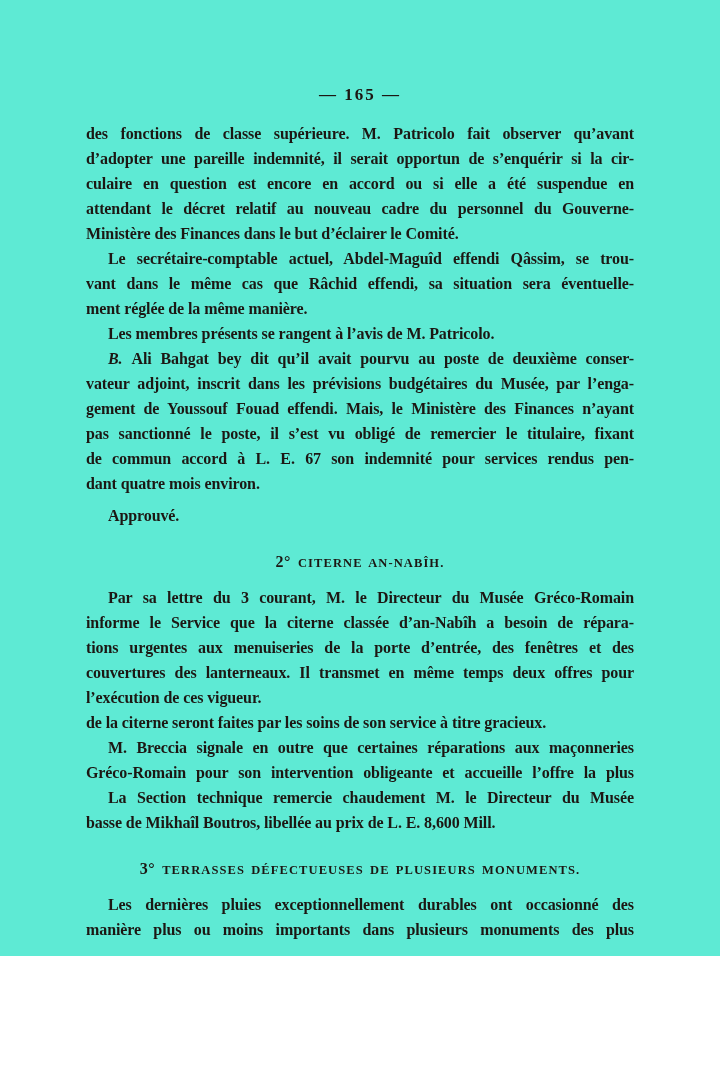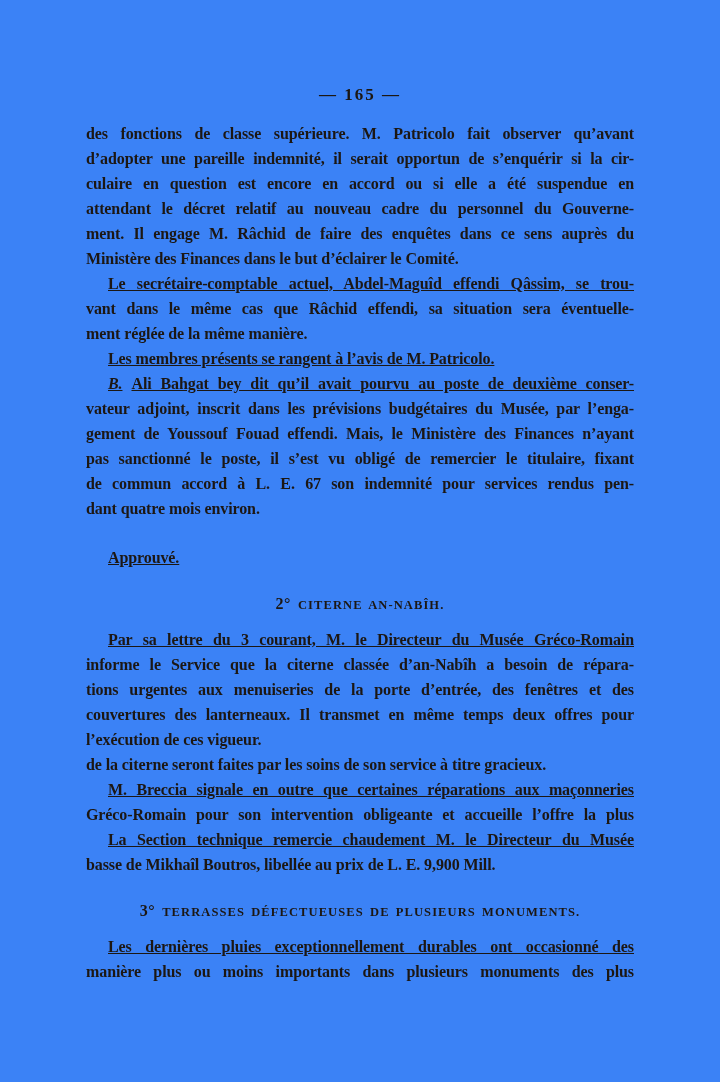--- a/index.html
+++ b/index.html
@@ -1,20 +1,20 @@
 <!DOCTYPE html>
 <html><head>
 <meta charset="utf-8">
 <style>
   html, body { margin: 0; padding: 0; background: #ffffff; }
   .sheet {
     position: relative;
     width: 720px;
-    height: 1082px;
-    background: #3b82f6;
+    height: 956px;
+    background: #5eead4;
     overflow: hidden;
     box-sizing: border-box;
     padding-top: 85px;
     font-family: "Liberation Serif", "DejaVu Serif", serif;
     color: #1c1713;
   }
   .pagenum {
     text-align: center;
     font-size: 17px;
     font-weight: 700;
@@ -26,23 +26,23 @@
     margin: 0 86px;
     font-size: 16px;
     font-weight: 700;
     line-height: 25px;
     letter-spacing: -0.1px;
     text-align: justify;
   }
   .para { margin: 0; }
   .ln { text-align: justify; text-align-last: justify; }
   .ln.last { text-align-last: left; }
-  .ind { text-indent: 22px; text-decoration: underline; }
+  .ind { text-indent: 22px; }
   .mt-b   { }
-  .mt-app { margin-top: 24px; }
+  .mt-app { margin-top: 7px; }
   .lead-italic { font-style: italic; margin-right: 9px; }
   .heading {
     margin: 21px 0 9px 0;
     text-align: right;
     text-align-last: center;
     line-height: 25px;
     font-weight: 700;
     text-indent: 0;
   }
   .h-num  { font-size: 16px; letter-spacing: 0.5px; margin-right: 7px; }
@@ -55,21 +55,20 @@
 
   <div class="pagenum">— 165 —</div>
 
   <div class="txt">
 
     <div class="para">
       <div class="ln">des fonctions de classe supérieure. M. Patricolo fait observer qu’avant</div>
       <div class="ln">d’adopter une pareille indemnité, il serait opportun de s’enquérir si la cir-</div>
       <div class="ln">culaire en question est encore en accord ou si elle a été suspendue en</div>
       <div class="ln">attendant le décret relatif au nouveau cadre du personnel du Gouverne-</div>
-      <div class="ln">ment. Il engage M. Râchid de faire des enquêtes dans ce sens auprès du</div>
       <div class="ln last">Ministère des Finances dans le but d’éclairer le Comité.</div>
     </div>
 
     <div class="para">
       <div class="ln ind">Le secrétaire-comptable actuel, Abdel-Maguîd effendi Qâssim, se trou-</div>
       <div class="ln">vant dans le même cas que Râchid effendi, sa situation sera éventuelle-</div>
       <div class="ln last">ment réglée de la même manière.</div>
     </div>
 
     <div class="para">
@@ -104,21 +103,21 @@
     </div>
 
     <div class="para">
       <div class="ln last">de la citerne seront faites par les soins de son service à titre gracieux.</div>
       <div class="ln ind">M. Breccia signale en outre que certaines réparations aux maçonneries</div>
     </div>
 
     <div class="para">
       <div class="ln">Gréco-Romain pour son intervention obligeante et accueille l’offre la plus</div>
       <div class="ln ind">La Section technique remercie chaudement M. le Directeur du Musée</div>
-      <div class="ln last">basse de Mikhaîl Boutros, libellée au prix de L. E. 9,900 Mill.</div>
+      <div class="ln last">basse de Mikhaîl Boutros, libellée au prix de L. E. 8,600 Mill.</div>
     </div>
 
     <div class="heading">
       <span class="h-num">3°</span><span class="h-text">TERRASSES DÉFECTUEUSES DE PLUSIEURS MONUMENTS.</span>
     </div>
 
     <div class="para">
       <div class="ln ind">Les dernières pluies exceptionnellement durables ont occasionné des</div>
       <div class="ln">manière plus ou moins importants dans plusieurs monuments des plus</div>
     </div>

